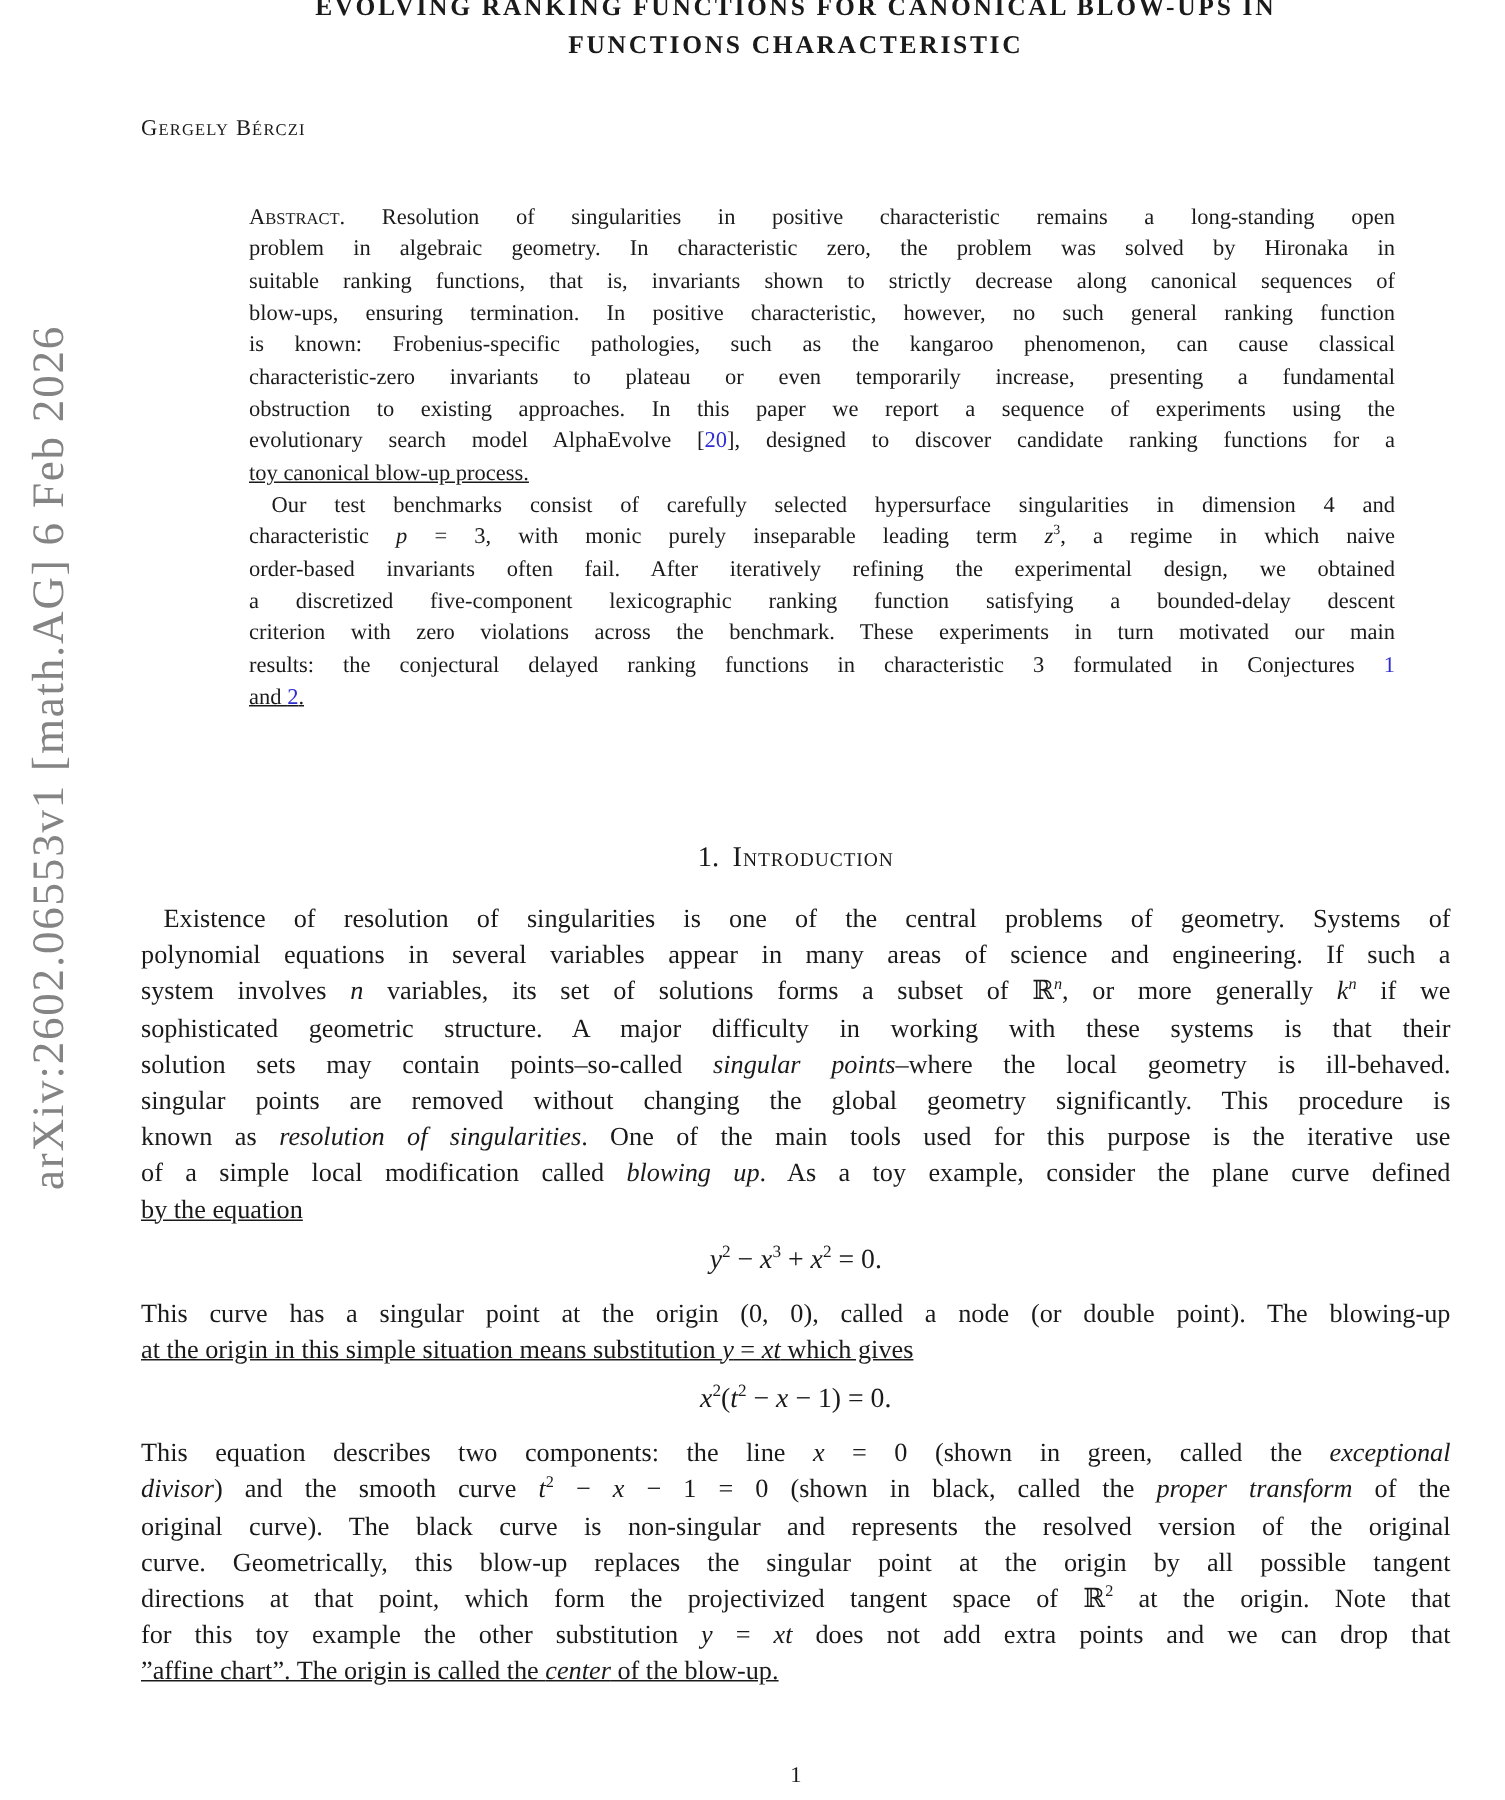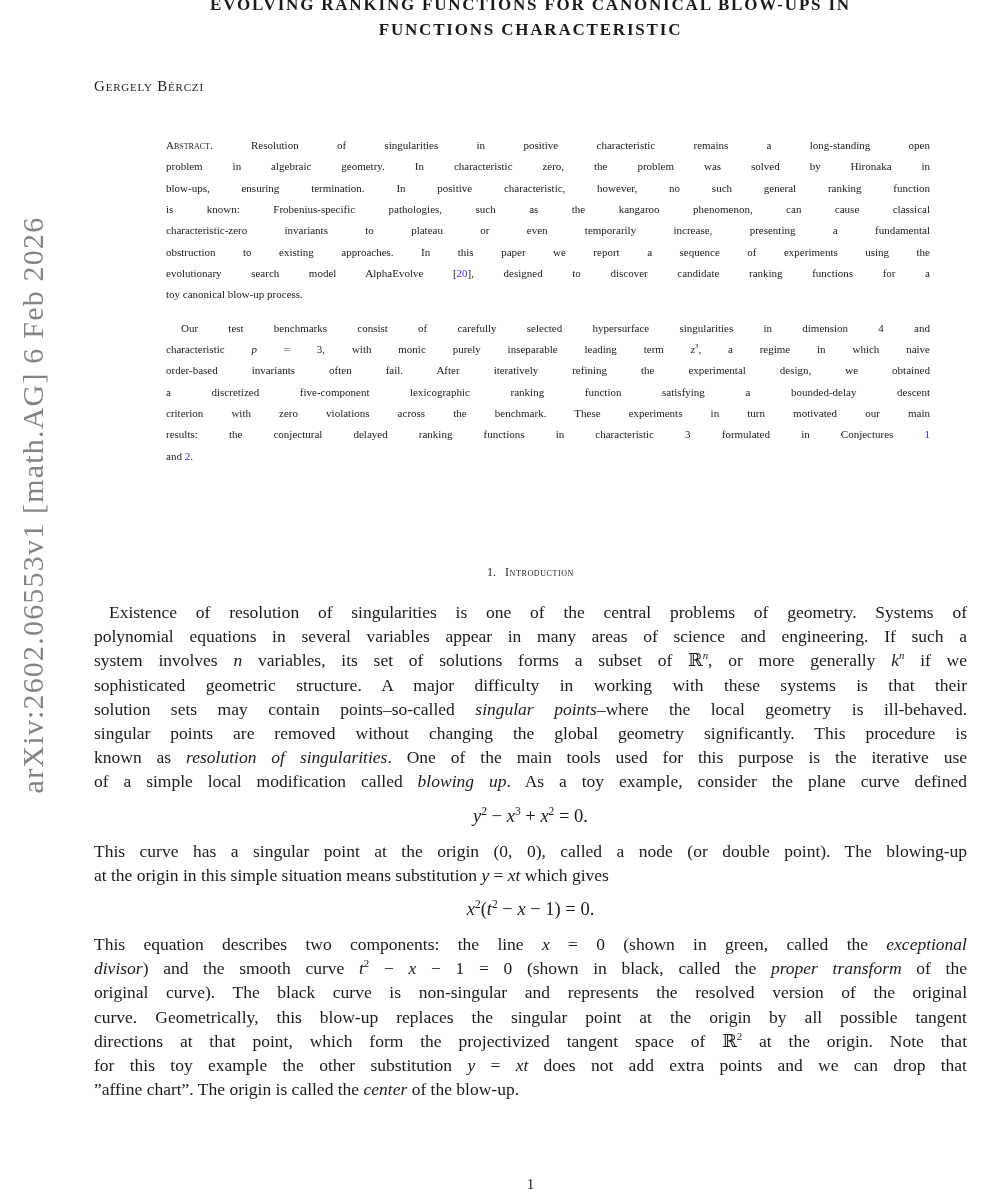--- a/index.html
+++ b/index.html
@@ -45,49 +45,50 @@
     top:78px; left:0; width:100%;
     text-align:left;
     font-variant:small-caps;
     font-size:15px;
     letter-spacing:0.8px;
   }
   .abstract{
     position:absolute;
     top:135px; left:72px;
     width:764px;
-    font-size:11px;
+    font-size:15px;
     line-height:21.35px;
   }
-  .abstract .para + .para{ margin-top:12px; }
+  .abstract .para + .para{ margin-top:0; }
   .sc{ font-variant:small-caps; }
   .section-heading{
     position:absolute;
     top:561px; left:0; width:100%;
     text-align:center;
-    font-size:12px;
+    font-size:19px;
     font-weight:normal;
     line-height:22px;
   }
   .section-heading .num{ margin-right:9px; }
   .section-heading .sec-title{ font-variant:small-caps; letter-spacing:0.6px; }
   .intro{
     position:absolute;
     top:600px; left:0;
     width:873px;
     font-size:17.5px;
     line-height:24.2px;
   }
   .line{
     text-align:justify;
     text-align-last:justify;
   }
   .line.last{
     text-align:center;
     text-align-last:left;
+    text-decoration:underline;
   }
   .para.indent .line:first-child{ text-indent:15px; }
   .equation{
     text-align:right;
     text-align-last:center;
     font-size:18.5px;
     line-height:30px;
     margin:7px 0 8px 0;
   }
   sup{
@@ -118,20 +119,21 @@
     <div class="title-line">EVOLVING RANKING FUNCTIONS FOR CANONICAL BLOW-UPS IN</div>
     <div class="title-line">FUNCTIONS CHARACTERISTIC</div>
   </h1>
 
   <div class="author">Gergely Bérczi</div>
 
   <section class="abstract">
     <div class="para">
         <div class="line"><span class="sc">Abstract.</span> Resolution of singularities in positive characteristic remains a long-standing open</div>
         <div class="line">problem in algebraic geometry.  In characteristic zero, the problem was solved by Hironaka in</div>
+        <div class="line">suitable ranking functions, that is, invariants shown to strictly decrease along canonical sequences of</div>
         <div class="line">blow-ups, ensuring termination. In positive characteristic, however, no such general ranking function</div>
         <div class="line">is known: Frobenius-specific pathologies, such as the kangaroo phenomenon, can cause classical</div>
         <div class="line">characteristic-zero invariants to plateau or even temporarily increase, presenting a fundamental</div>
         <div class="line">obstruction to existing approaches. In this paper we report a sequence of experiments using the</div>
         <div class="line">evolutionary search model AlphaEvolve [<span class="ref">20</span>], designed to discover candidate ranking functions for a</div>
         <div class="line last">toy canonical blow-up process.</div>
       </div>
     <div class="para indent">
         <div class="line">Our test benchmarks consist of carefully selected hypersurface singularities in dimension 4 and</div>
         <div class="line">characteristic <i>p</i> = 3, with monic purely inseparable leading term <i>z</i><sup>3</sup>, a regime in which naive</div>
@@ -150,20 +152,21 @@
   <section class="intro">
     <div class="para indent">
         <div class="line">Existence of resolution of singularities is one of the central problems of geometry.  Systems of</div>
         <div class="line">polynomial equations in several variables appear in many areas of science and engineering. If such a</div>
         <div class="line">system involves <i>n</i> variables, its set of solutions forms a subset of ℝ<sup><i>n</i></sup>, or more generally <i>k</i><sup><i>n</i></sup> if we</div>
         <div class="line">sophisticated geometric structure.  A major difficulty in working with these systems is that their</div>
         <div class="line">solution sets may contain points–so-called <i>singular points</i>–where the local geometry is ill-behaved.</div>
         <div class="line">singular points are removed without changing the global geometry significantly.  This procedure is</div>
         <div class="line">known as <i>resolution of singularities</i>. One of the main tools used for this purpose is the iterative use</div>
         <div class="line">of a simple local modification called <i>blowing up</i>. As a toy example, consider the plane curve defined</div>
+        <div class="line last">by the equation</div>
       </div>
     <div class="equation"><i>y</i><sup>2</sup> − <i>x</i><sup>3</sup> + <i>x</i><sup>2</sup> = 0.</div>
     <div class="para">
         <div class="line">This curve has a singular point at the origin (0, 0), called a node (or double point). The blowing-up</div>
         <div class="line last">at the origin in this simple situation means substitution <i>y</i> = <i>xt</i> which gives</div>
       </div>
     <div class="equation"><i>x</i><sup>2</sup>(<i>t</i><sup>2</sup> − <i>x</i> − 1) = 0.</div>
     <div class="para">
         <div class="line">This equation describes two components:  the line <i>x</i> = 0 (shown in green, called the <i>exceptional</i></div>
         <div class="line"><i>divisor</i>) and the smooth curve <i>t</i><sup>2</sup> − <i>x</i> − 1 = 0 (shown in black, called the <i>proper transform</i> of the</div>

